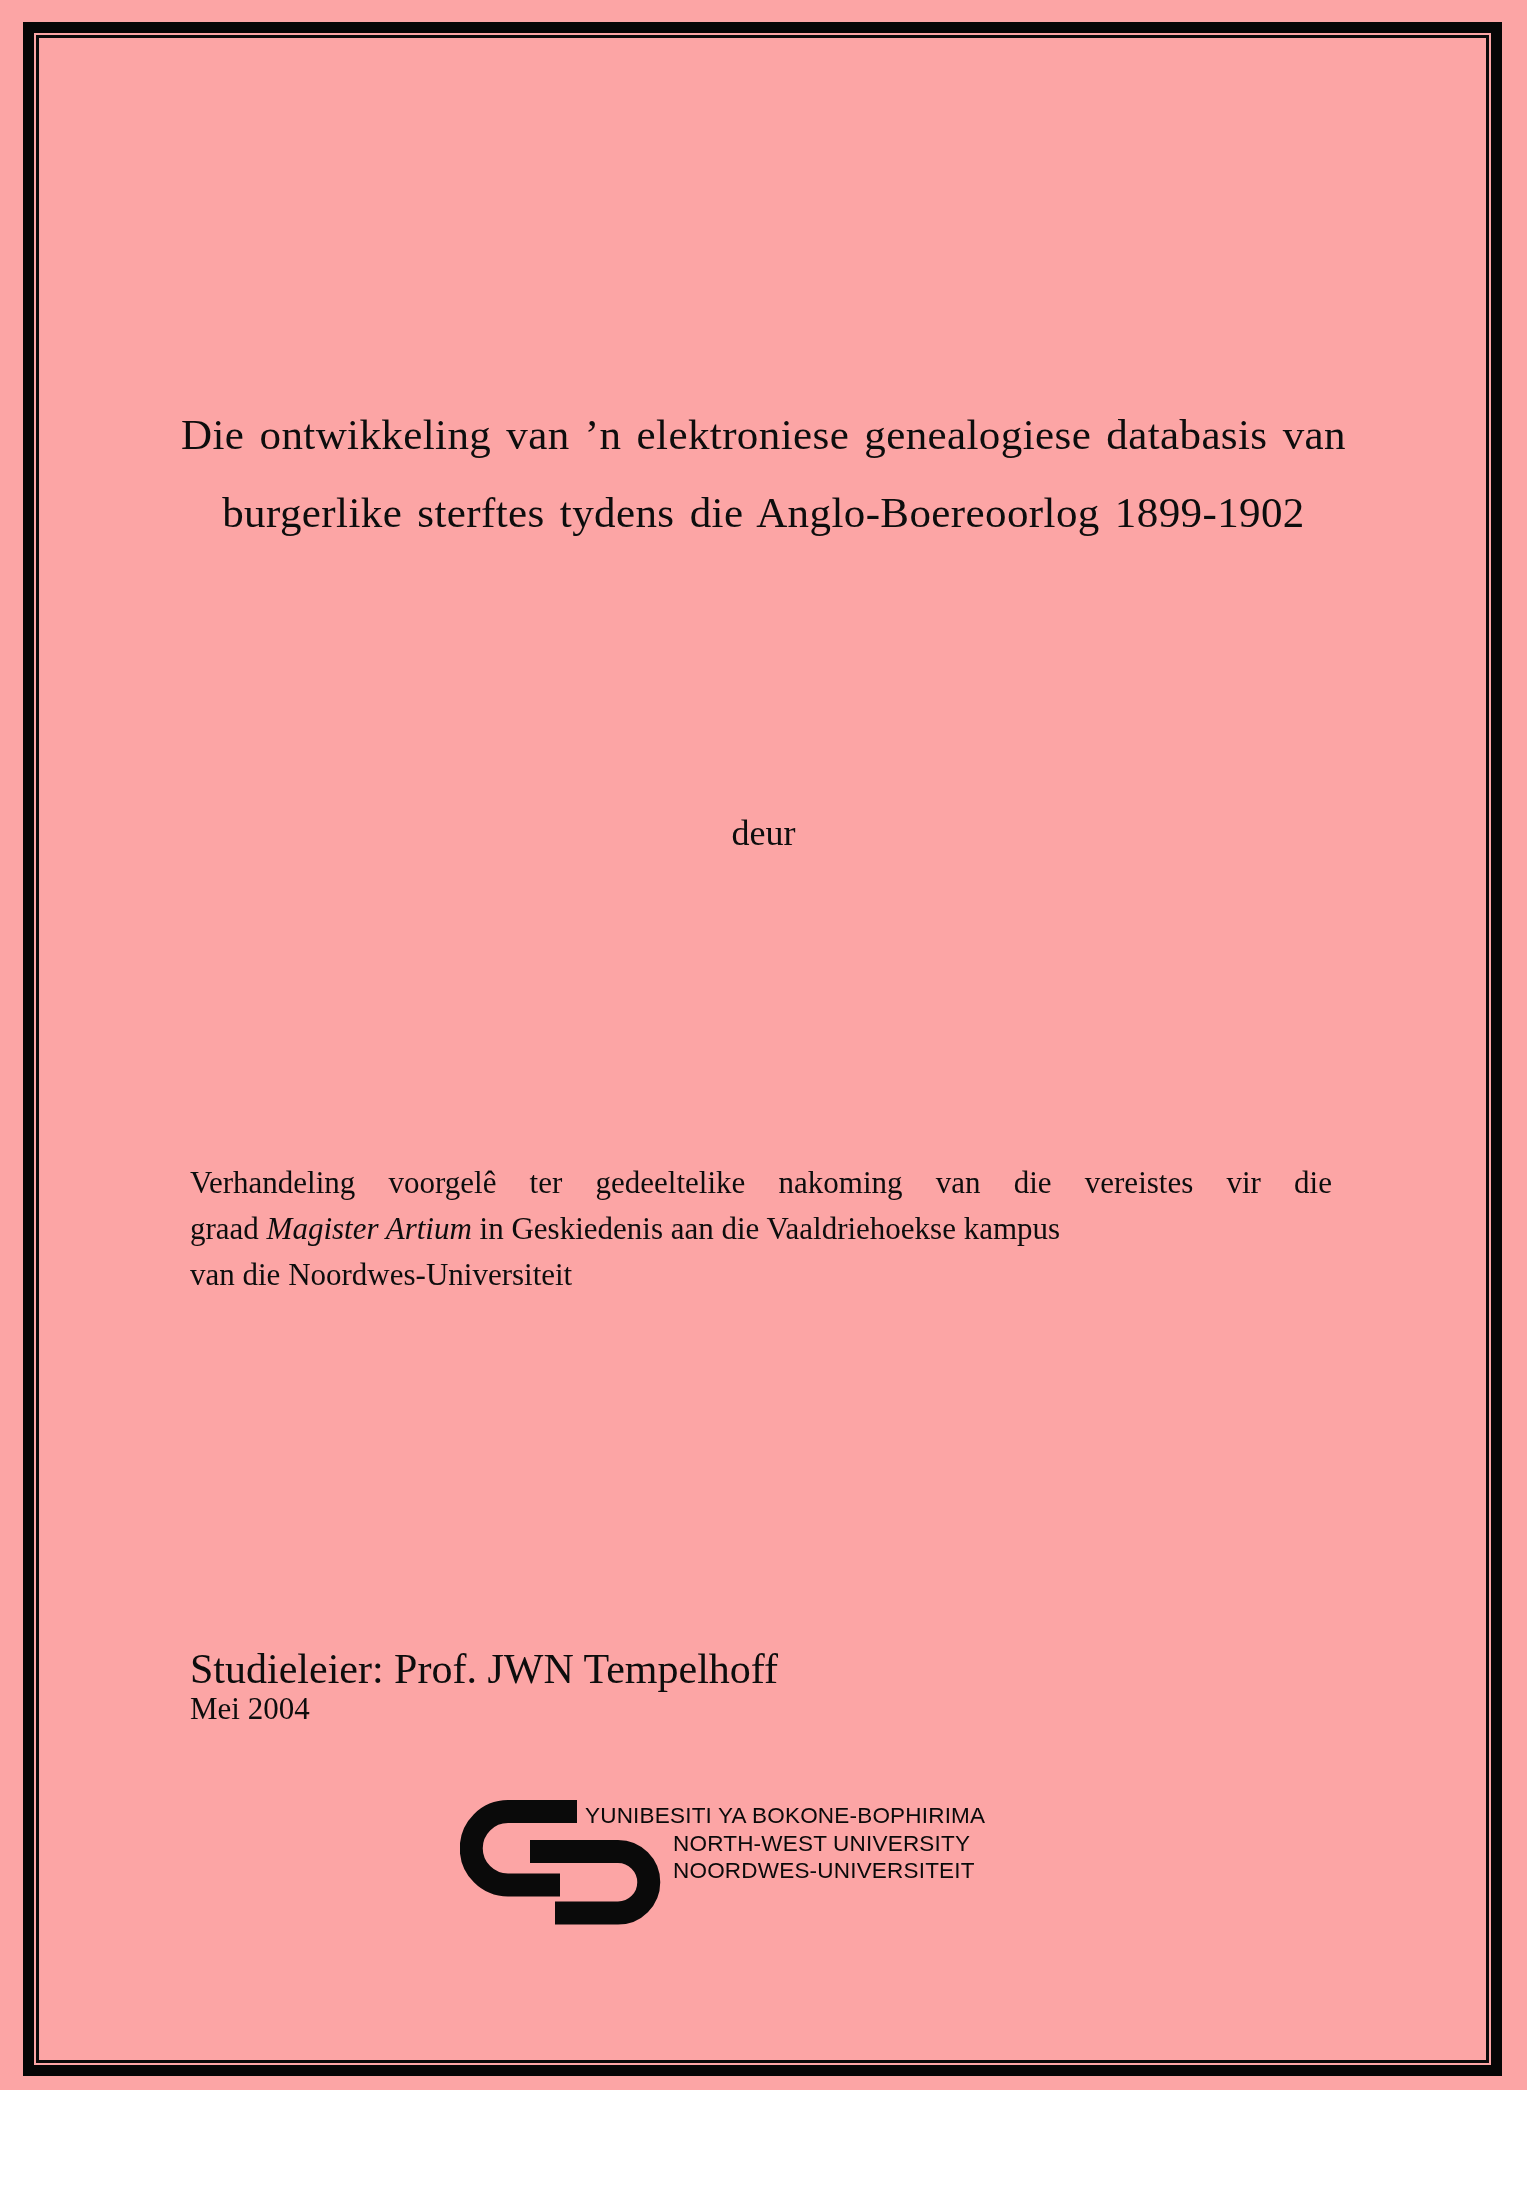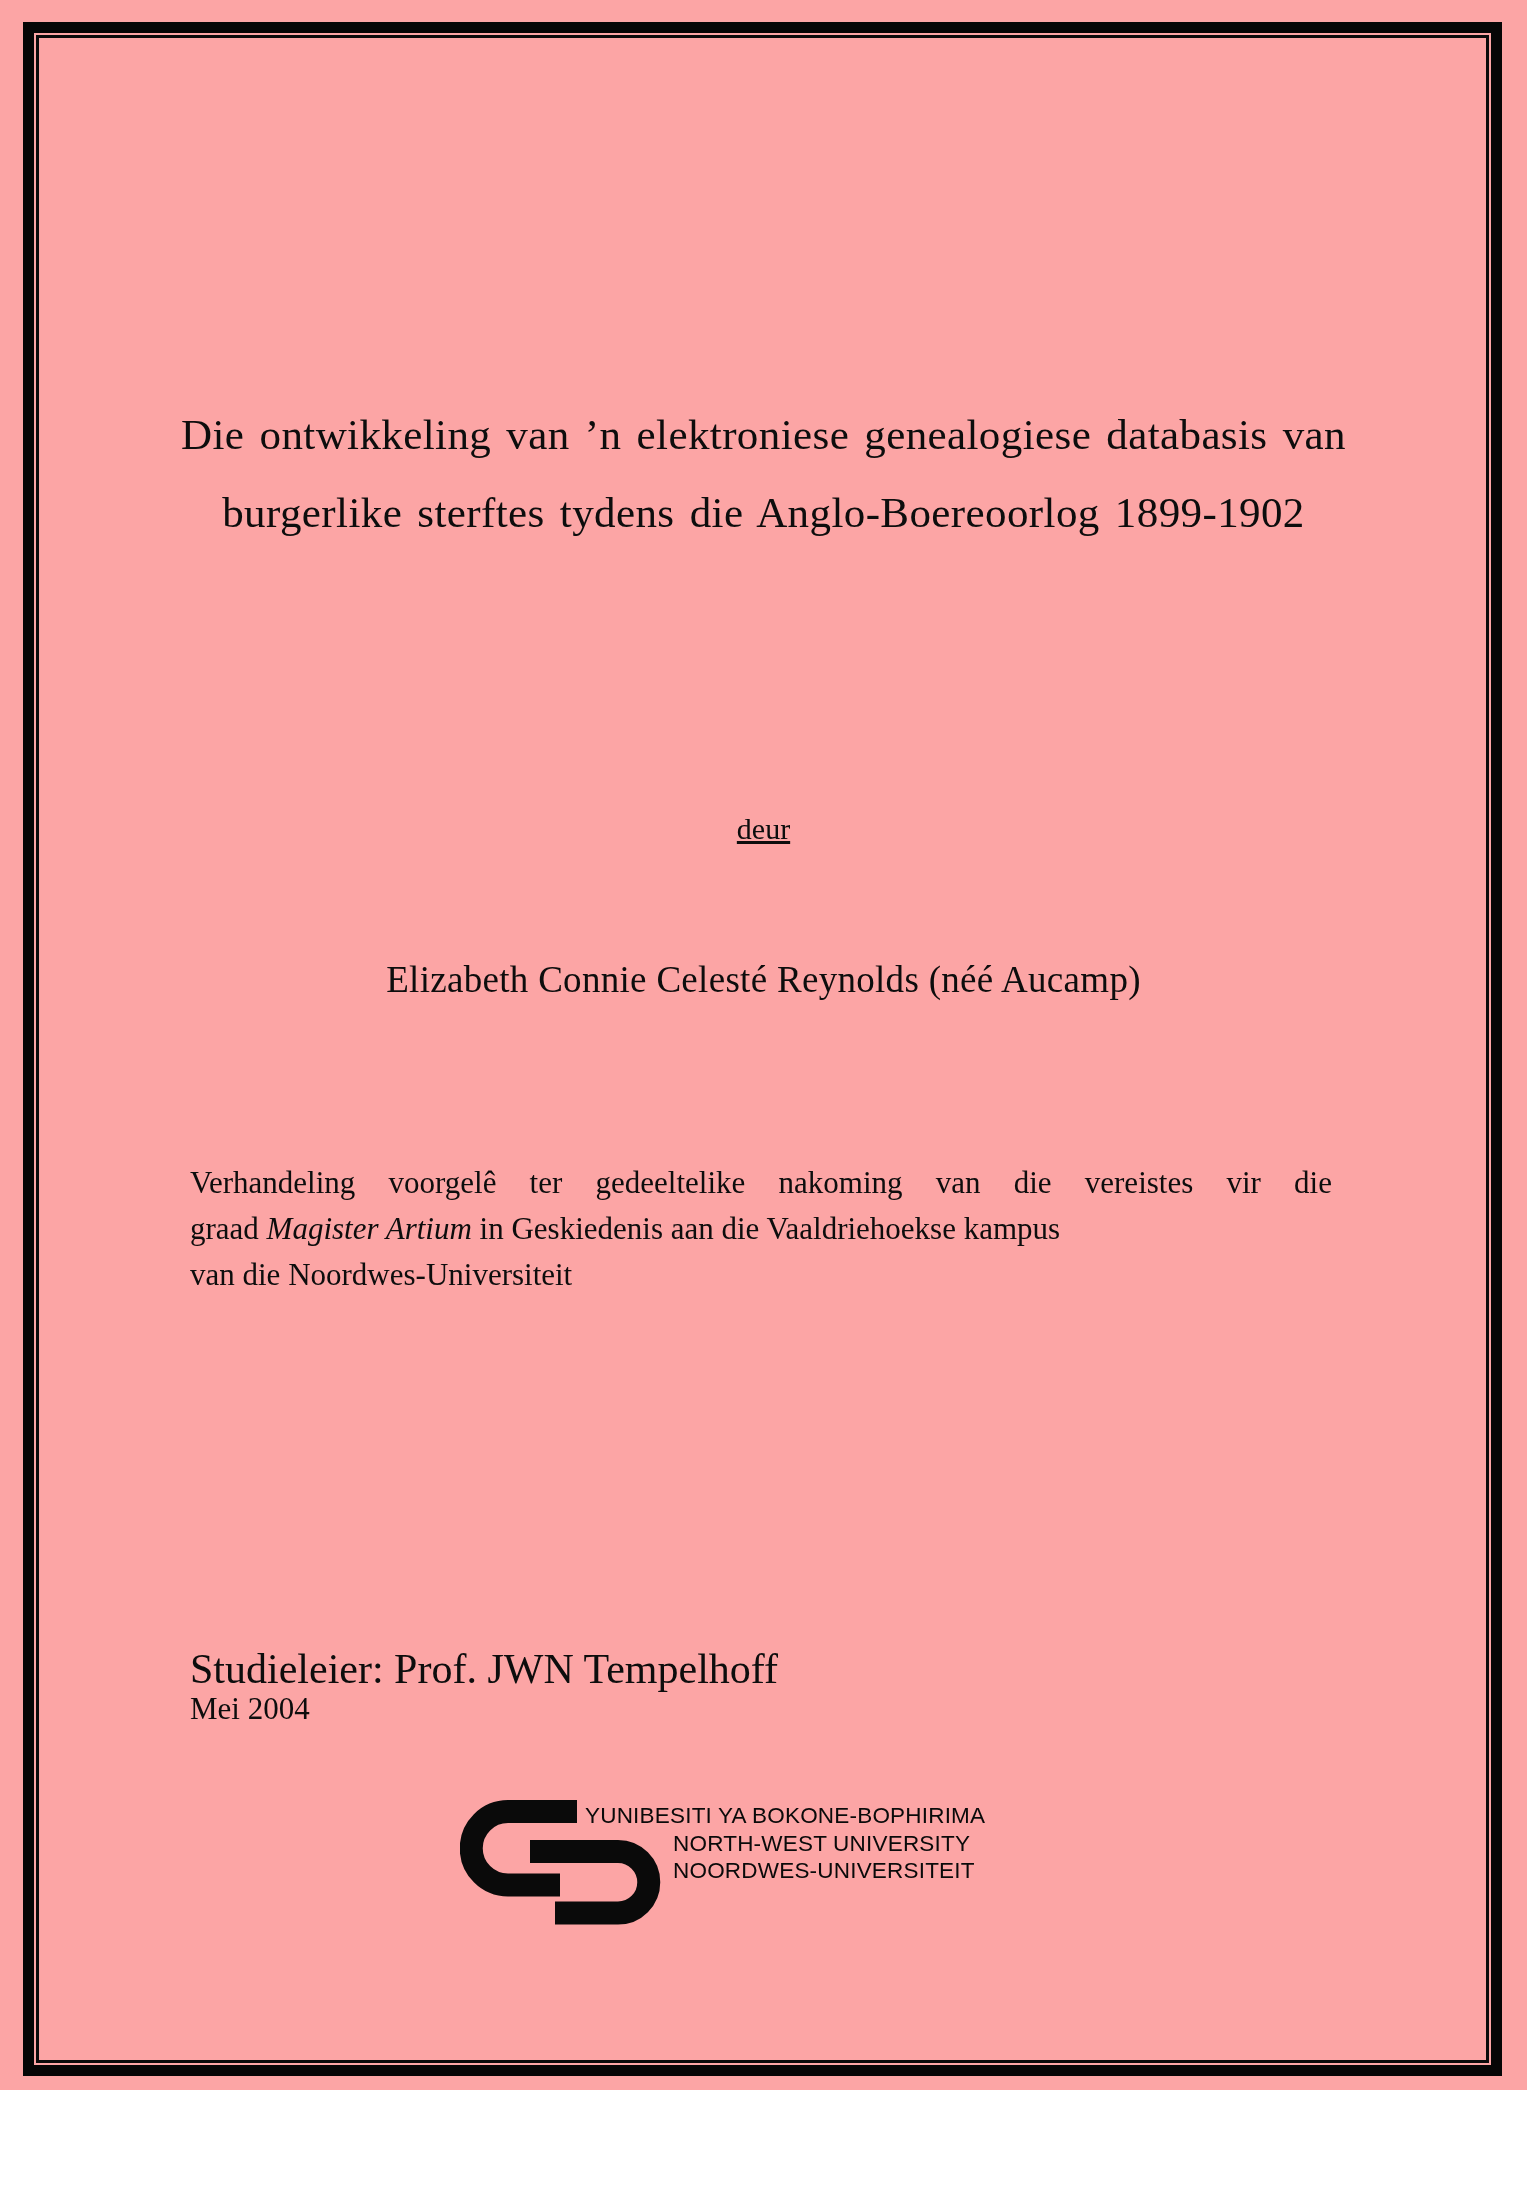--- a/index.html
+++ b/index.html
@@ -43,22 +43,21 @@
     line-height: 78px;
     letter-spacing: 0.4px;
     word-spacing: 4px;
   }
   .byline {
     position: absolute;
     top: 812px;
     left: 0;
     width: 100%;
     text-align: center;
-    font-size: 30px;
-    text-decoration: underline;
+    font-size: 36px;
   }
   .author {
     position: absolute;
     top: 958px;
     left: 0;
     width: 100%;
     text-align: center;
     font-size: 37px;
     letter-spacing: 0.3px;
   }
@@ -122,21 +121,20 @@
     <div class="frame-inner"></div>
   </div>
 
   <div class="title-block">
     <div>Die ontwikkeling van ’n elektroniese genealogiese databasis van</div>
     <div>burgerlike sterftes tydens die Anglo-Boereoorlog 1899-1902</div>
   </div>
 
   <div class="byline">deur</div>
 
-  <div class="author">Elizabeth Connie Celesté Reynolds (néé Aucamp)</div>
 
   <div class="declaration">
     <div class="decl-line-1">Verhandeling voorgelê ter gedeeltelike nakoming van die vereistes vir die</div>
     <div><span>graad </span><span class="italic">Magister Artium</span><span> in Geskiedenis aan die Vaaldriehoekse kampus</span></div>
     <div>van die Noordwes-Universiteit</div>
   </div>
 
   <div class="supervisor">Studieleier: Prof. JWN Tempelhoff</div>
 
   <div class="date">Mei 2004</div>

